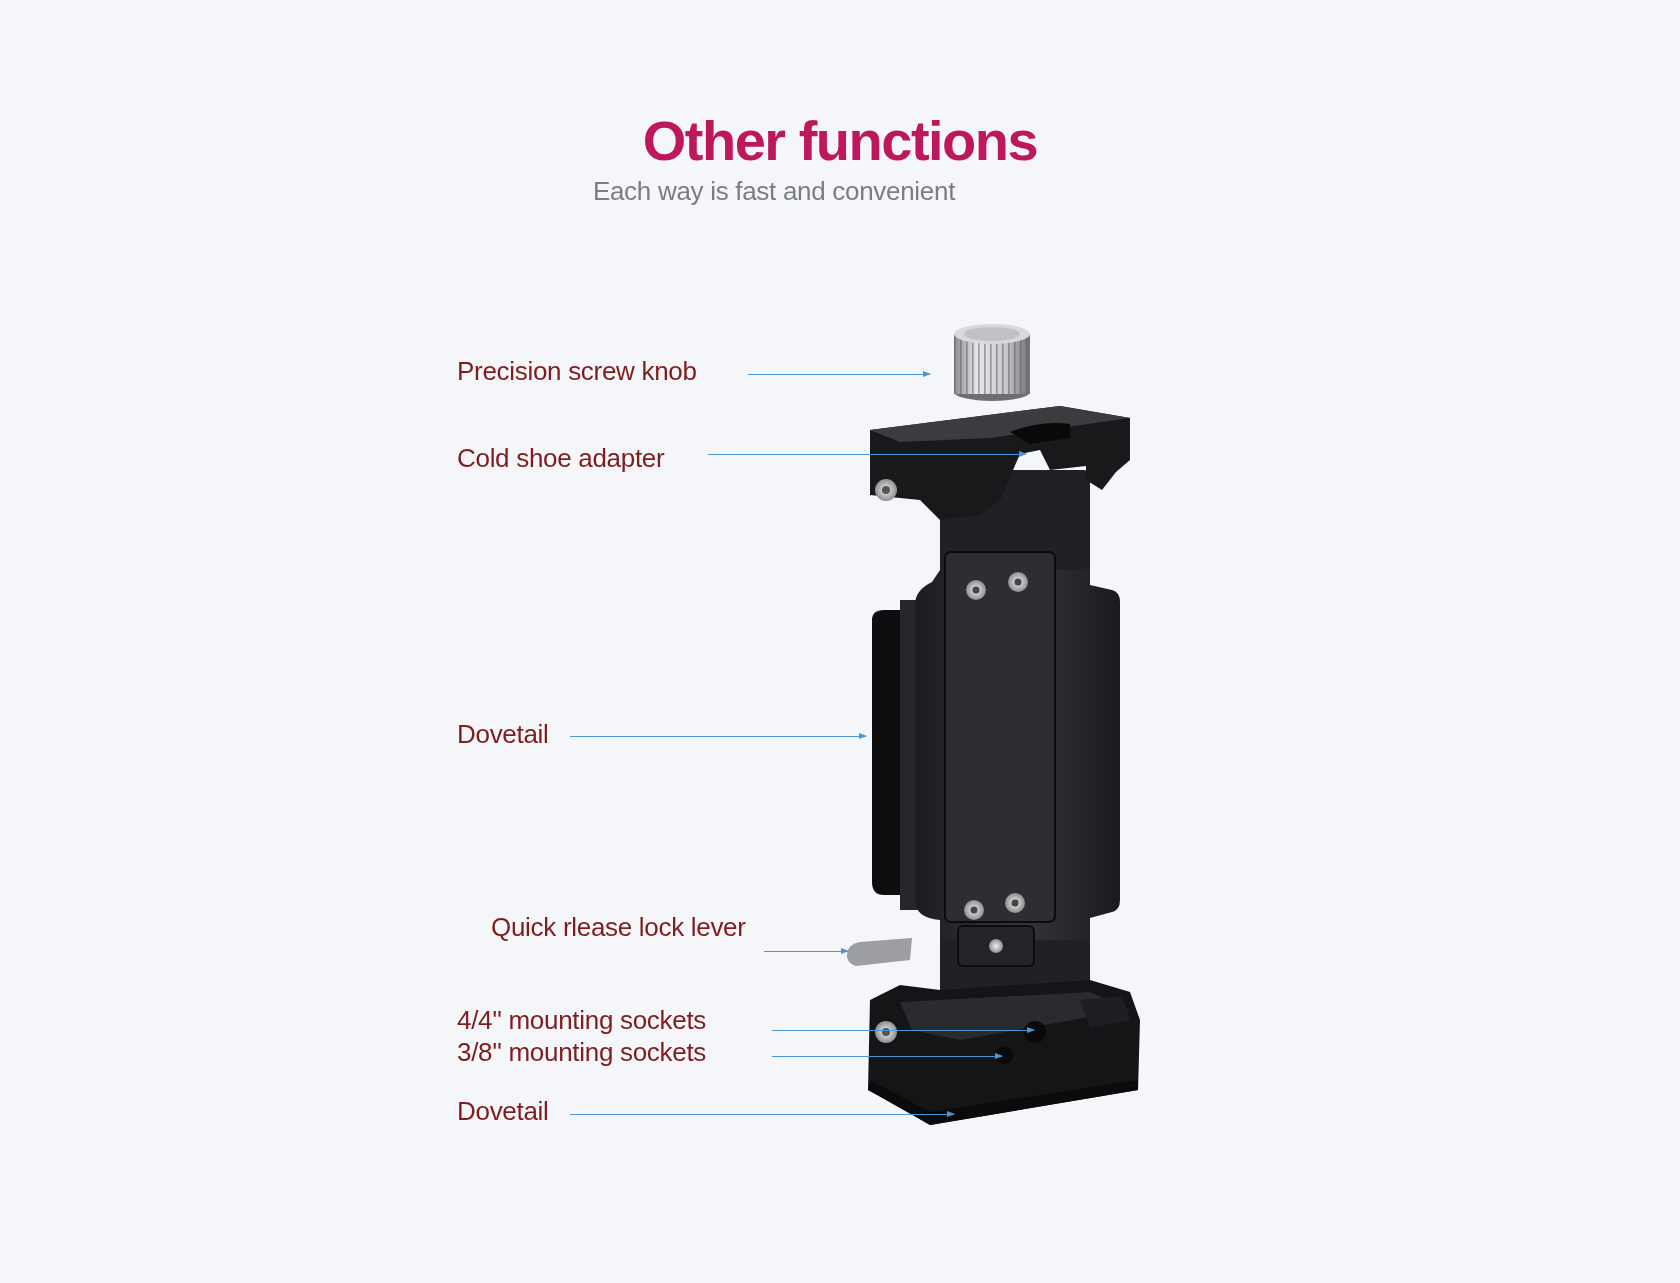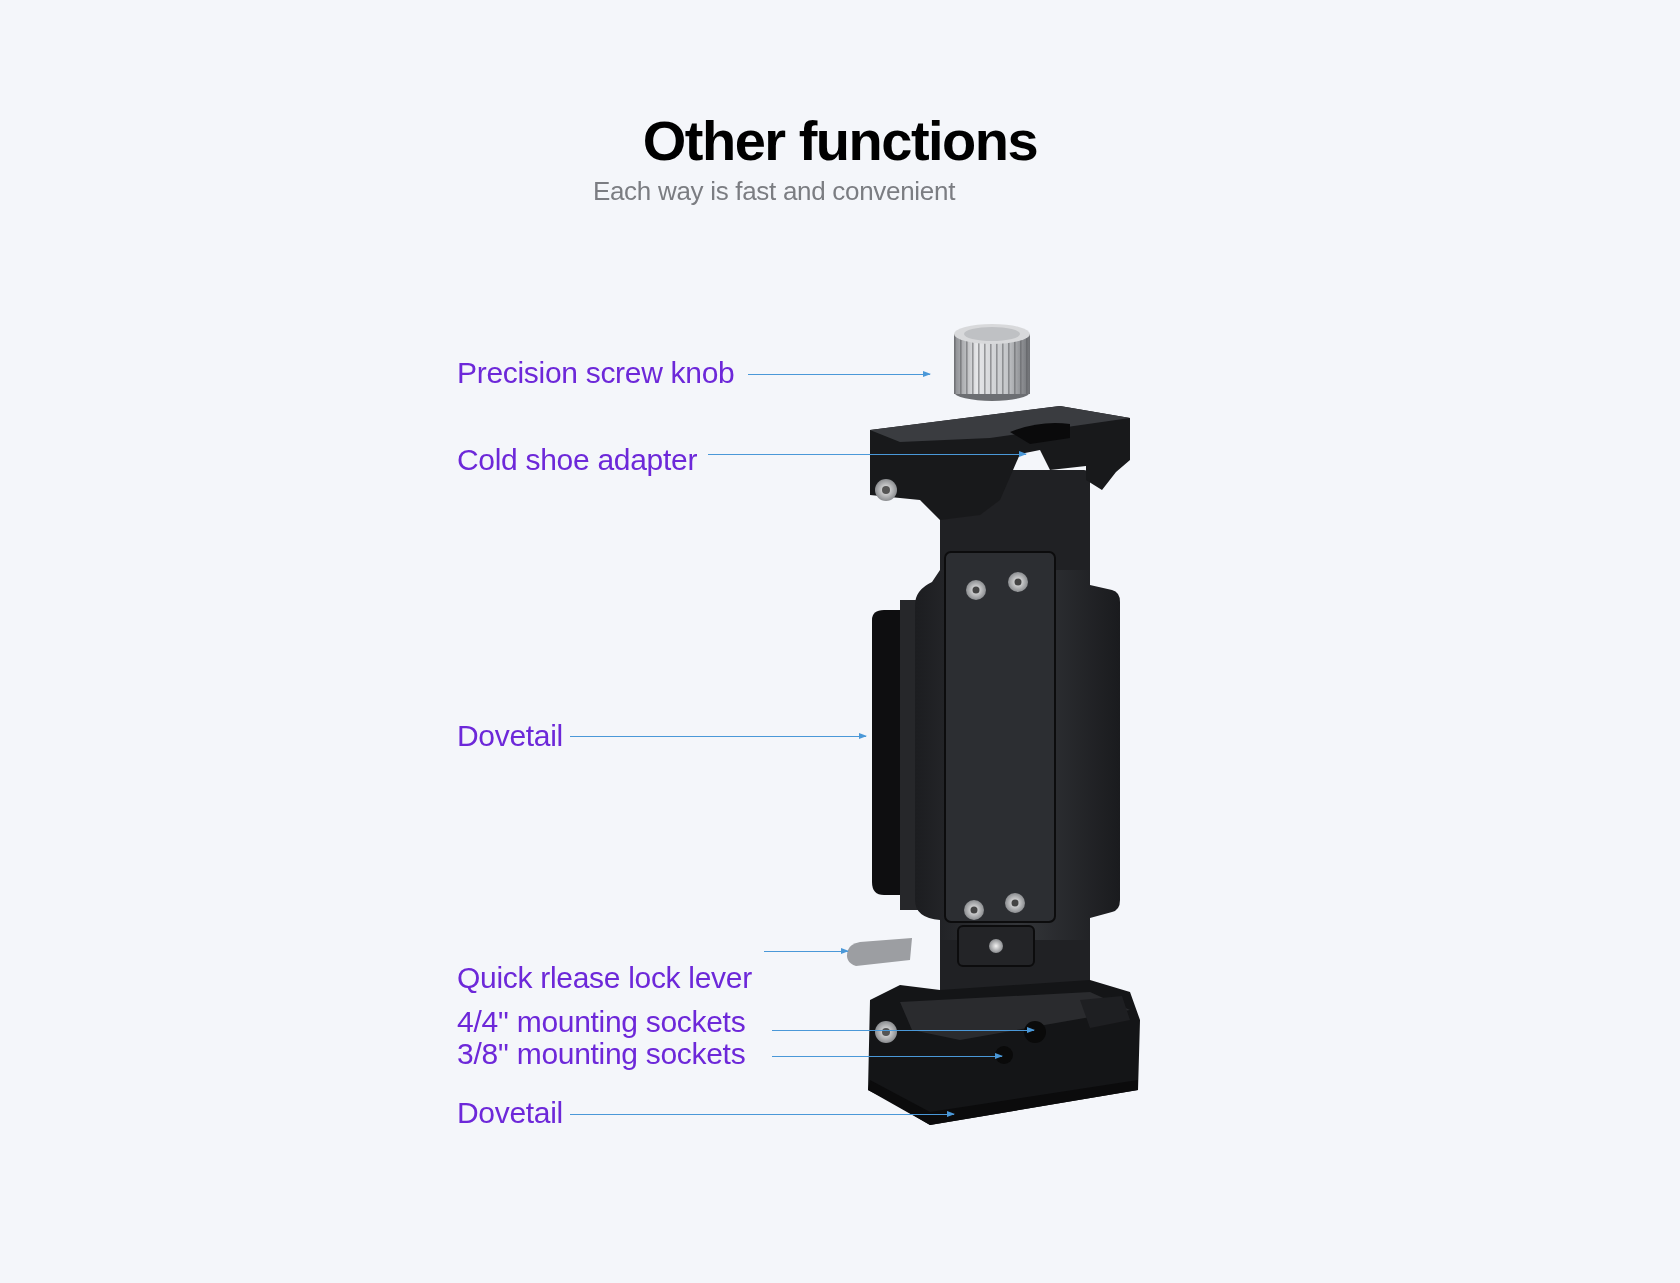--- a/index.html
+++ b/index.html
@@ -1,19 +1,19 @@
 <!DOCTYPE html>
 <html><head>
 <meta charset="utf-8">
 <style>
   html,body{margin:0;padding:0;}
   body{width:1680px;height:1283px;background:#f4f6fa;position:relative;overflow:hidden;font-family:"Liberation Sans",sans-serif;}
-  .title{position:absolute;left:0;width:1680px;top:108px;text-align:center;font-size:56px;font-weight:bold;color:#000000;letter-spacing:-1.5px;}
+  .title{position:absolute;left:0;width:1680px;top:108px;text-align:center;font-size:56px;font-weight:bold;color:#be185d;letter-spacing:-1.5px;}
   .subtitle{position:absolute;left:0;width:1548px;top:176px;text-align:center;font-size:26px;color:#7b7d82;letter-spacing:-0.3px;}
-  .label{position:absolute;left:457px;font-size:30px;color:#6d28d9;white-space:nowrap;letter-spacing:-0.3px;line-height:1;}
+  .label{position:absolute;left:457px;font-size:26px;color:#7f1d1d;white-space:nowrap;letter-spacing:-0.3px;line-height:1;}
   .leader{position:absolute;height:1px;background:#4a98d8;}
   .leader::after{content:"";position:absolute;right:-1px;top:-3px;border-left:8px solid #4a98d8;border-top:3.5px solid transparent;border-bottom:3.5px solid transparent;}
   svg.product{position:absolute;left:840px;top:320px;}
 </style>
 </head>
 <body>
 
 <div class="title">Other functions</div>
 <div class="subtitle">Each way is fast and convenient</div>
 
@@ -89,21 +89,21 @@
 
 <div class="label" style="top:358px;">Precision screw knob</div>
 <div class="leader" style="left:748px;top:374px;width:182px;"></div>
 
 <div class="label" style="top:429px;margin-top:16px;">Cold shoe adapter</div>
 <div class="leader" style="left:708px;top:454px;width:318px;"></div>
 
 <div class="label" style="top:721px;">Dovetail</div>
 <div class="leader" style="left:570px;top:736px;width:296px;"></div>
 
-<div class="label" style="top:963px;">Quick rlease lock lever</div>
+<div class="label" style="top:914px;margin-left:34px;">Quick rlease lock lever</div>
 <div class="leader" style="left:764px;top:951px;width:84px;"></div>
 
 <div class="label" style="top:1007px;">4/4'' mounting sockets</div>
 <div class="leader" style="left:772px;top:1030px;width:262px;"></div>
 
 <div class="label" style="top:1039px;">3/8'' mounting sockets</div>
 <div class="leader" style="left:772px;top:1056px;width:230px;"></div>
 
 <div class="label" style="top:1098px;">Dovetail</div>
 <div class="leader" style="left:570px;top:1114px;width:384px;"></div>

